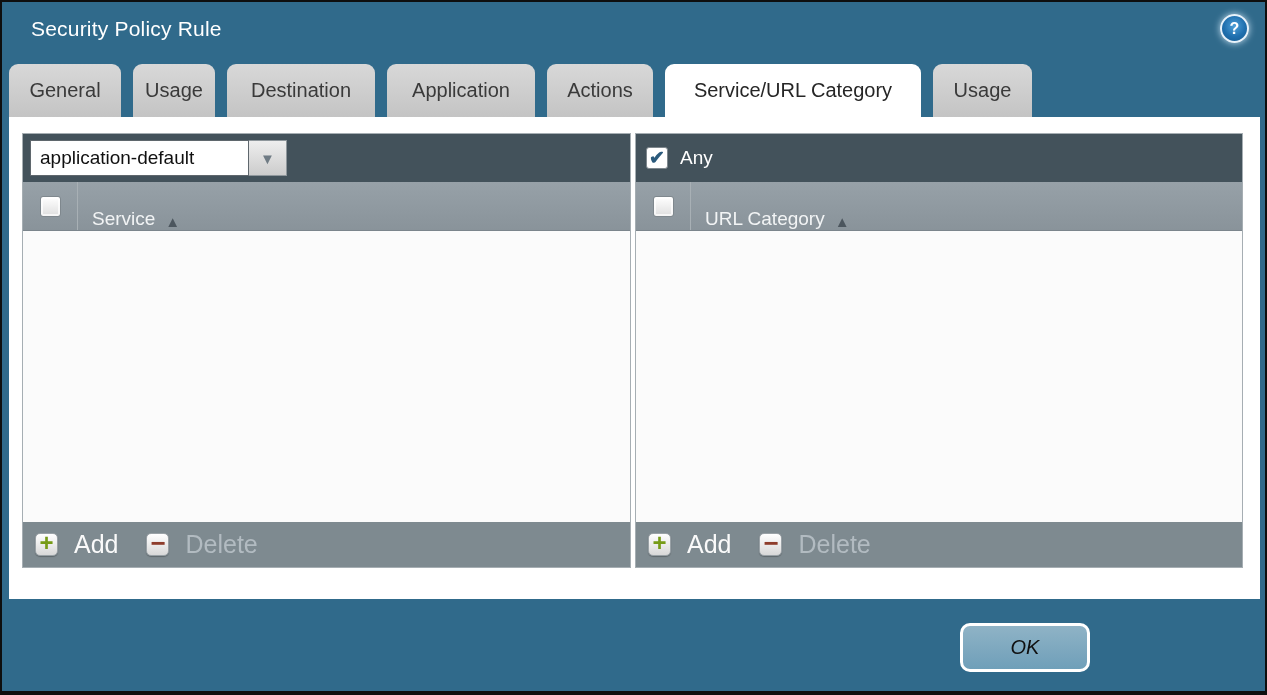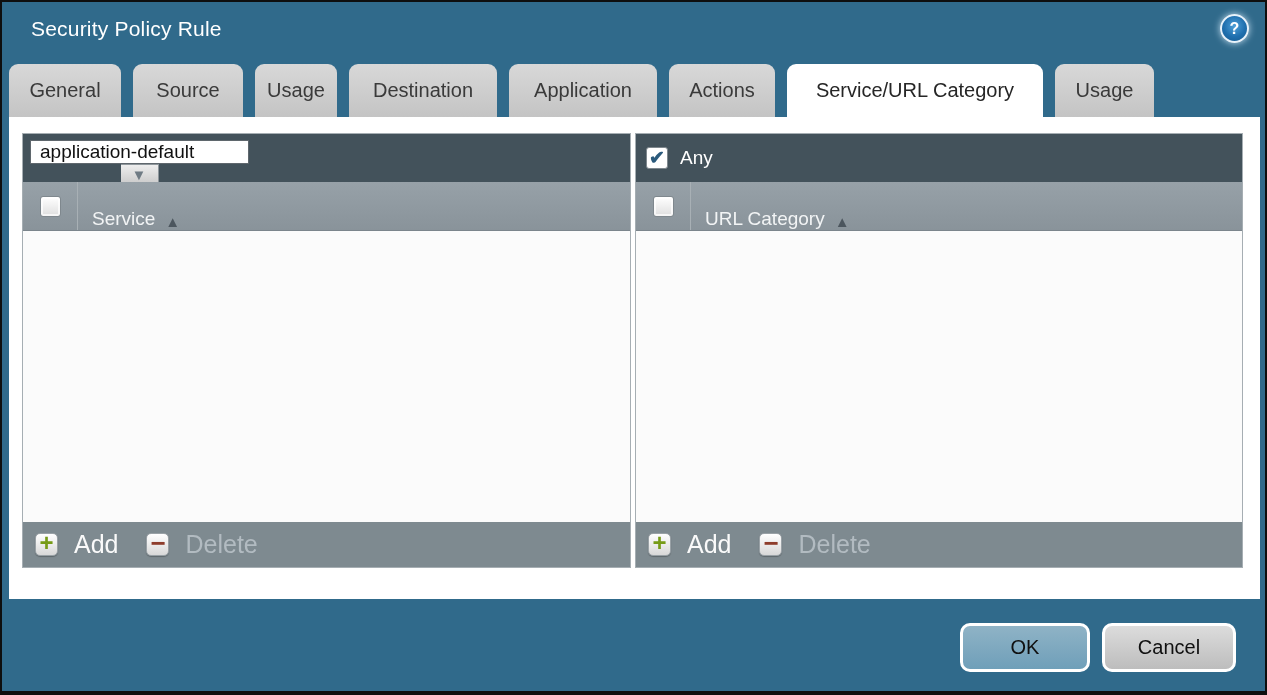--- a/index.html
+++ b/index.html
@@ -58,55 +58,55 @@
     display:flex;align-items:center;justify-content:center;
   }
   .glyph-plus{color:#769b17;font-size:24px;font-weight:bold;line-height:1;margin-top:-3px;}
   .glyph-minus{color:#8e3d2c;font-size:26px;font-weight:bold;line-height:1;margin-top:-4px;}
   .footer-btn{display:flex;align-items:center;cursor:pointer;}
   .footer-btn .lbl{font-size:25px;margin-left:16px;}
   .footer-btn.add .lbl{color:#fafafa;}
   .footer-btn.delete{margin-left:28px;cursor:default;}
   .footer-btn.delete .lbl{color:#b2bbc1;}
   
-  .dropdown{display:flex;align-items:center;height:36px;flex-direction:column;}
+  .dropdown{display:flex;align-items:center;height:36px;}
   .dropdown-value{
     width:219px;height:36px;box-sizing:border-box;background:#ffffff;border:1px solid #5f676d;
     font-size:19px;color:#101010;display:flex;align-items:center;padding-left:9px;cursor:text;
   }
   .dropdown-btn{
     width:38px;height:36px;box-sizing:border-box;border:1px solid #8f979c;border-left:none;
     background:linear-gradient(#eeeeee,#cccccc);display:flex;align-items:center;justify-content:center;
     cursor:pointer;
   }
   .dropdown-btn .arrow{color:#6f7b84;font-size:15px;margin-top:1px;}
   .any-label{color:#ffffff;font-size:19px;margin-left:12px;}
   .toolbar-cb{margin-left:3px;width:22px;height:22px;}
   
   .dlg-btn{
     position:absolute;top:621px;height:49px;box-sizing:border-box;border:3px solid #ffffff;
     border-radius:10px;font-size:20px;color:#101010;display:flex;align-items:center;justify-content:center;
     cursor:pointer;
+    font-style:italic;
   }
   .dlg-btn.ok{left:958px;width:130px;background:linear-gradient(#8fb3c6,#6f9fb9);}
   .dlg-btn.cancel{left:1100px;width:134px;background:linear-gradient(#dcdcdc,#bdbdbd);}
 </style>
 </head>
 <body>
 
 <div class="screen">
 
   <div class="dlg-title">Security Policy Rule</div>
   <div class="help-btn">
     <span>?</span>
   </div>
 
   <div class="tabs">
     <div class="tab" style="width:112px">General</div>
-    <div class="tab" style="width:110px">Source</div>
     <div class="tab" style="width:82px">Usage</div>
     <div class="tab" style="width:148px">Destination</div>
     <div class="tab" style="width:148px">Application</div>
     <div class="tab" style="width:106px">Actions</div>
     <div class="tab active" style="width:256px">Service/URL Category</div>
     <div class="tab" style="width:99px">Usage</div>
   </div>
 
   <div class="content">
 
@@ -170,15 +170,14 @@
             <span class="glyph-minus">−</span>
           </span>
           <span class="lbl">Delete</span>
         </div>
       </div>
     </div>
 
   </div>
 
   <div class="dlg-btn ok">OK</div>
-  <div class="dlg-btn cancel">Cancel</div>
 
 </div>
 
 </body></html>

